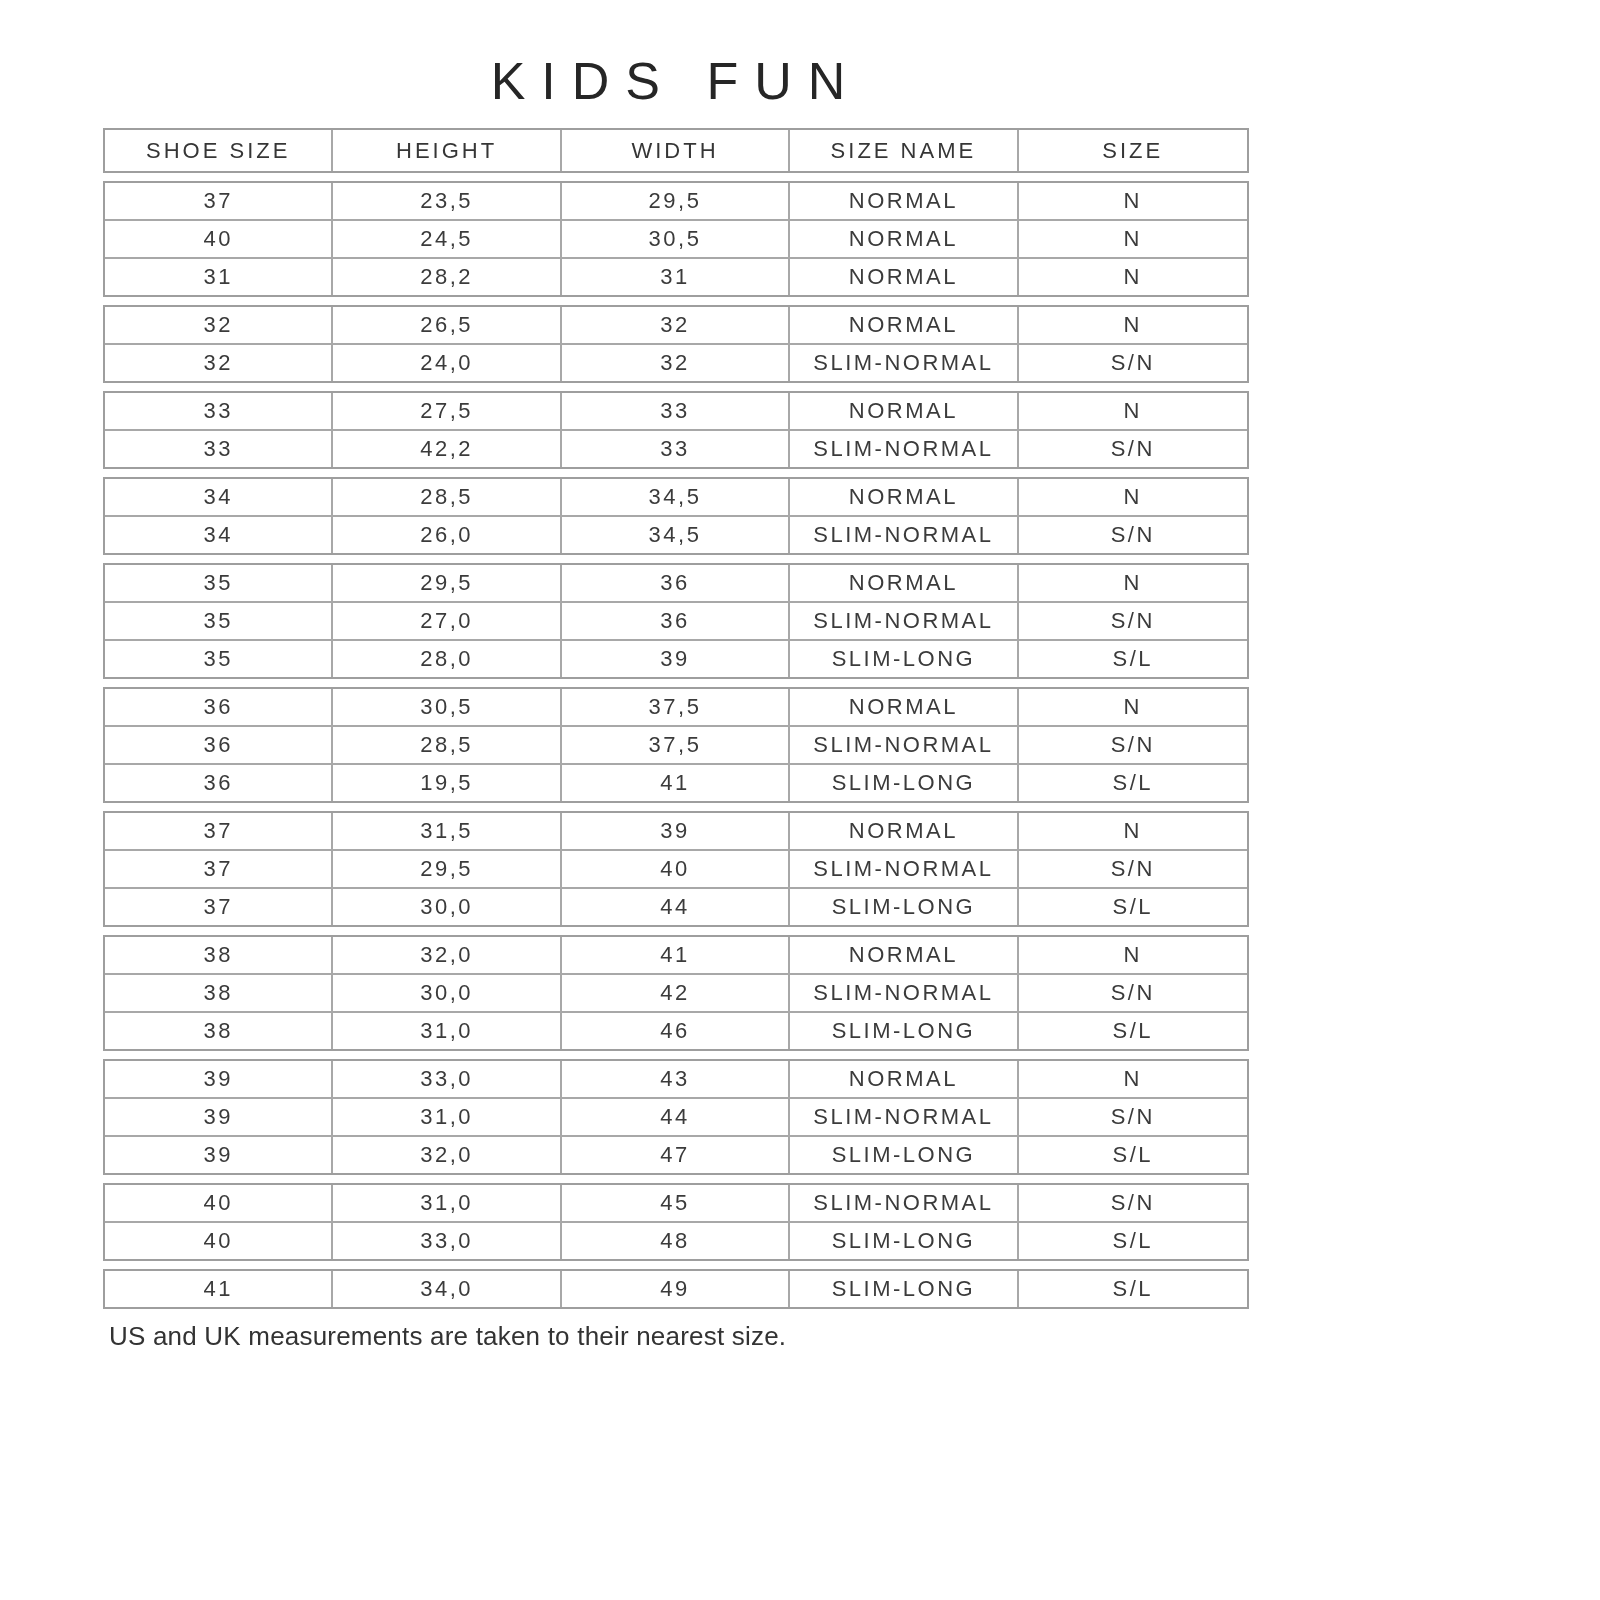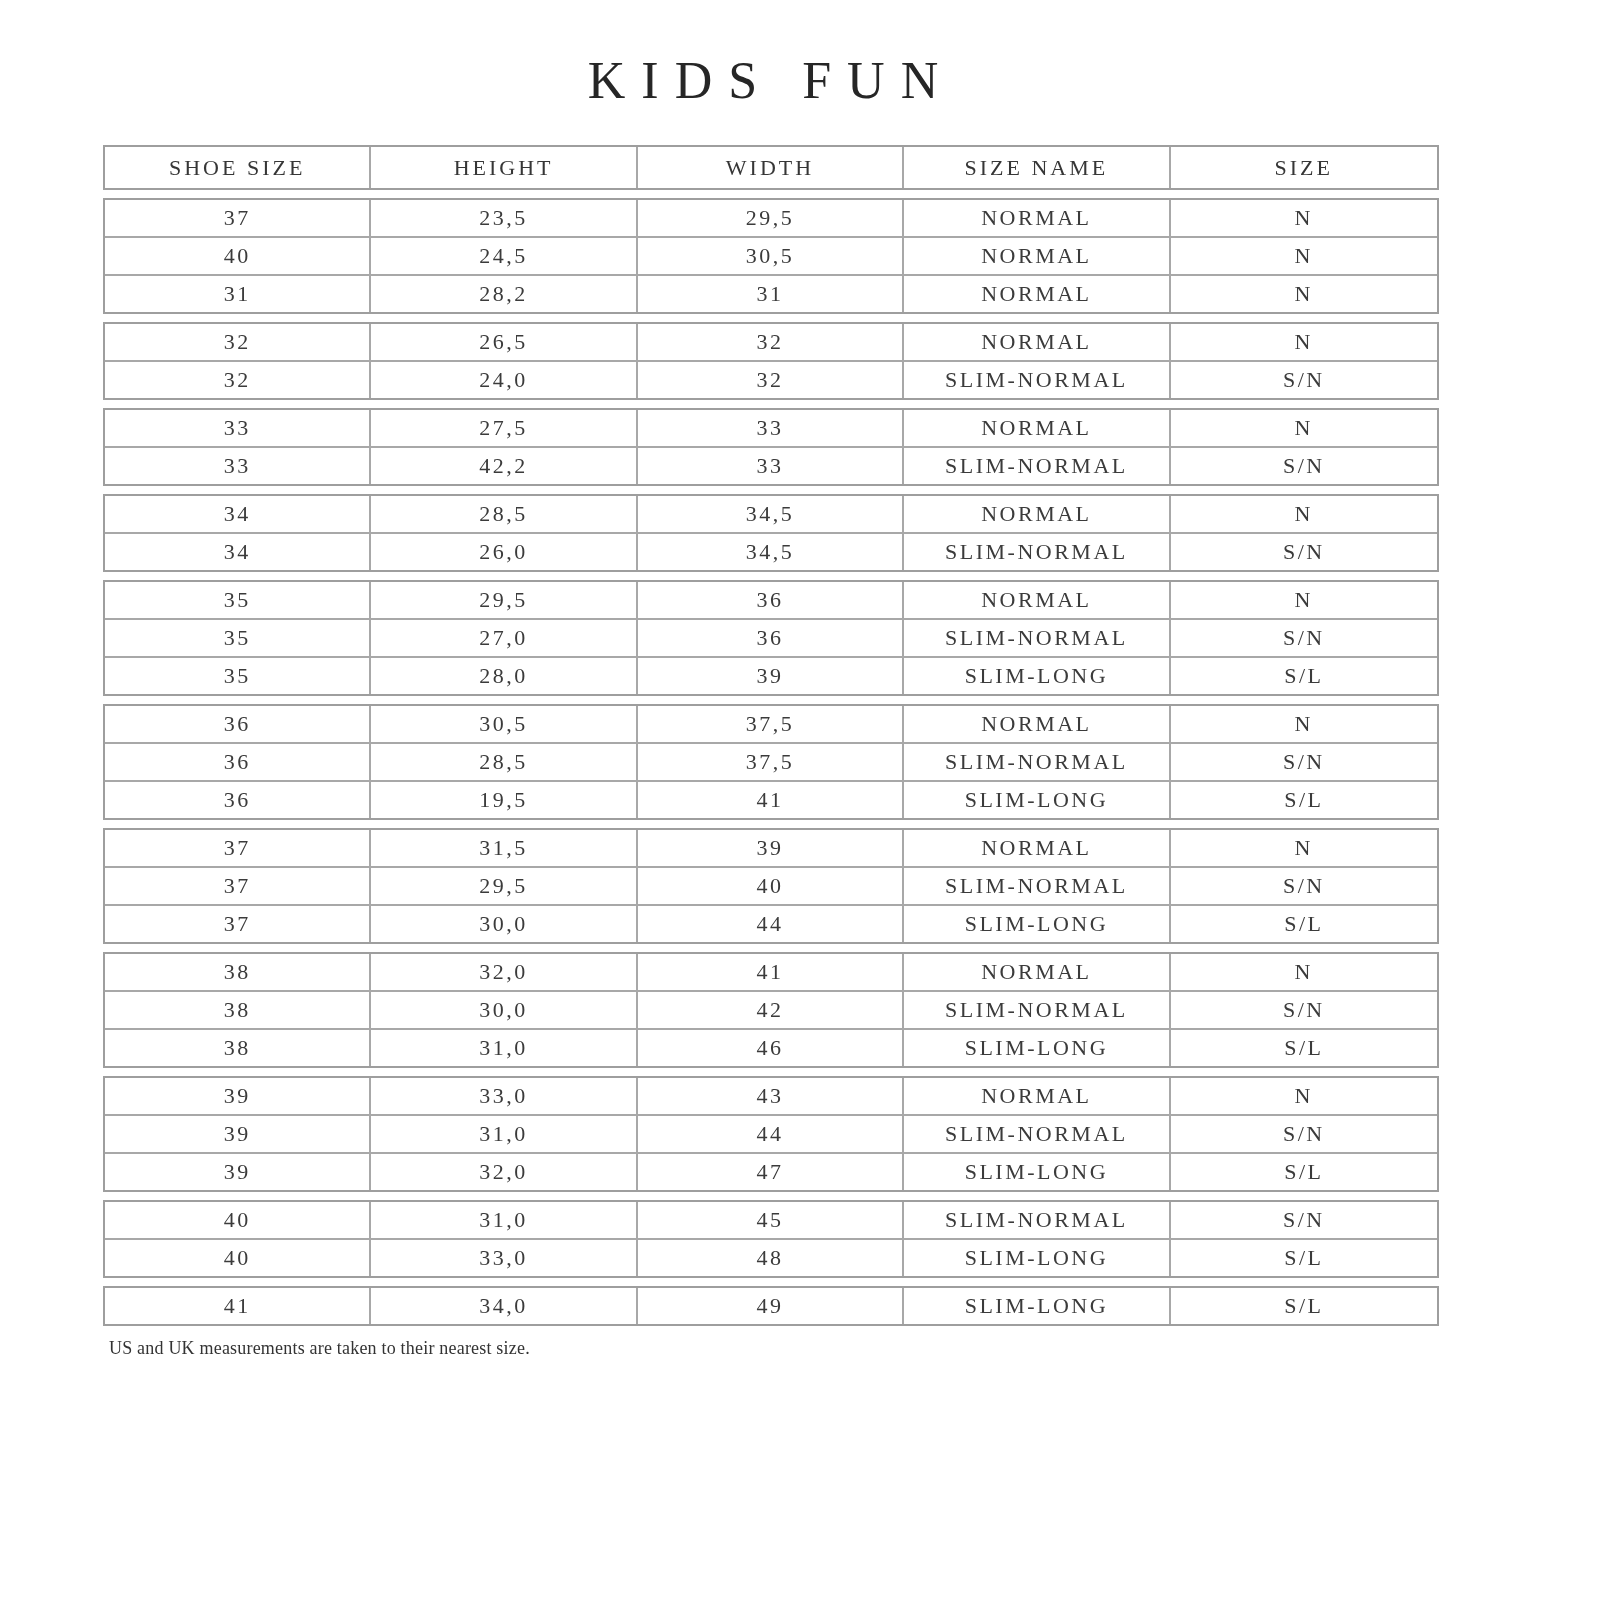--- a/index.html
+++ b/index.html
@@ -12,38 +12,37 @@
     color: #3b3b3b;
     -webkit-font-smoothing: antialiased;
   }
   .sheet {
     width: 1600px;
     height: 1600px;
     overflow: hidden;
     background: #ffffff;
   }
   .content {
-    width: 1336px;
+    width: 1146px;
     margin-left: 103px;
-    font-family: Liberation Serif, serif;
   }
   .page-title {
     margin: 0;
     padding-top: 50px;
     height: 62px;
     line-height: 62px;
     text-align: center;
     font-size: 52px;
     font-weight: 400;
     letter-spacing: 16px;
     color: #262626;
     white-space: nowrap;
   }
   .table-wrap {
-    margin-top: 33px;
+    margin-top: 16px;
   }
   .block {
     border: 2px solid #9e9e9e;
     margin-bottom: 8px;
     background: #ffffff;
   }
   .row {
     display: grid;
     grid-template-columns: repeat(5, 1fr);
     height: 36px;
@@ -68,21 +67,21 @@
   .cell:last-child {
     border-right: none;
   }
   .header-block .cell {
     font-size: 22px;
     letter-spacing: 3px;
     color: #363636;
   }
   .footnote {
     margin: 12px 0 0 6px;
-    font-size: 18px;
+    font-size: 26px;
     letter-spacing: 0.2px;
     color: #333333;
   }
 </style>
 </head>
 <body>
 
 <div class="sheet">
   <div class="content">
     <h1 class="page-title">KIDS FUN</h1>

